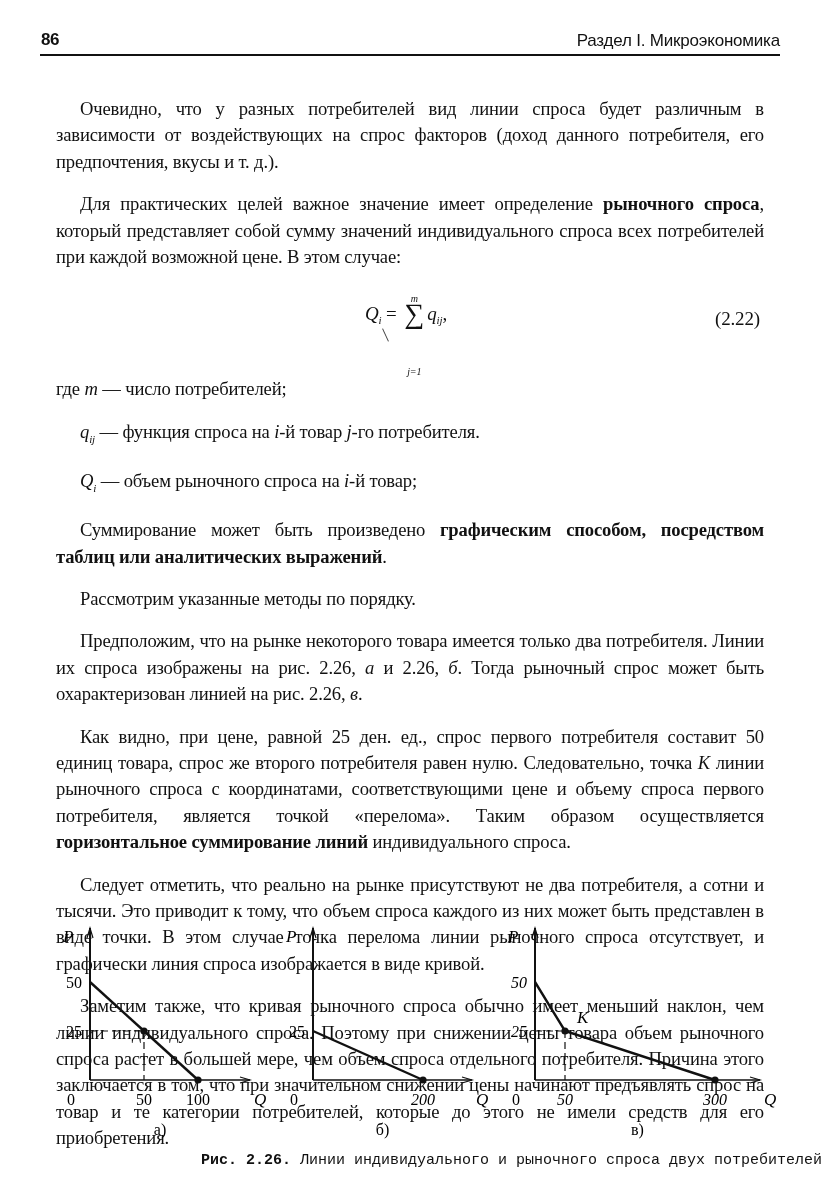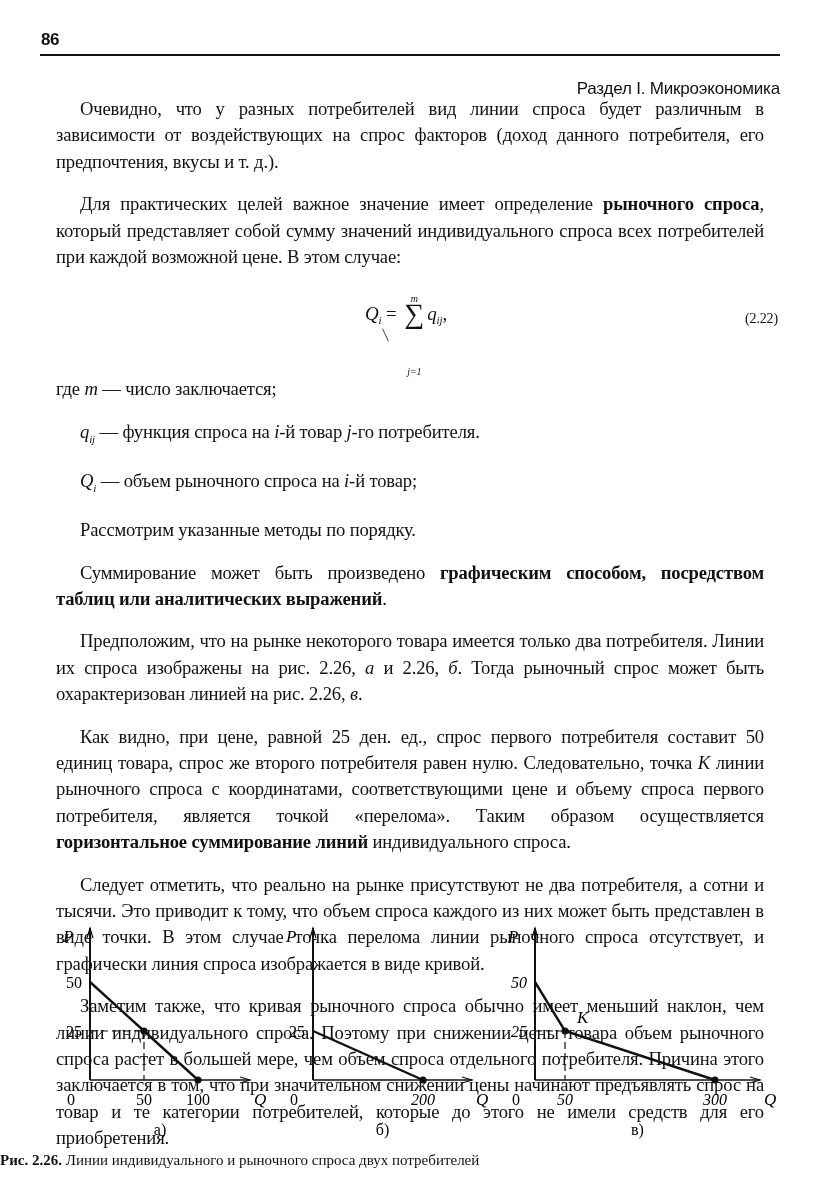--- a/index.html
+++ b/index.html
@@ -7,47 +7,47 @@
     width: 822px; height: 1201px; position: relative; overflow: hidden;
     font-family: "Liberation Serif", "DejaVu Serif", serif;
     color: #111111;
   }
   .header {
     position: absolute; left: 40px; top: 28px; width: 740px; height: 26px;
     border-bottom: 2px solid #111;
     font-family: "Liberation Sans", "DejaVu Sans", sans-serif;
   }
   .page-num { position: absolute; left: 1px; top: 2px; font-size: 17px; font-weight: bold; letter-spacing: -0.5px; }
-  .section-title { position: absolute; right: 0; top: 3px; font-size: 17px; letter-spacing: -0.2px; margin-top: 48px; }
+  .section-title { position: absolute; right: 0; top: 3px; font-size: 17px; letter-spacing: -0.2px; }
   .text {
     position: absolute; left: 40px; top: 80px; width: 740px;
     font-size: 18.6px; line-height: 26.4px; text-align: justify;
     letter-spacing: -0.15px;
   }
   .text p { margin: 16px; text-indent: 24px; }
   .text p.noindent { text-indent: 0; }
   .text p.indent2 { text-indent: 0; padding-left: 24px; }
   .text b { font-weight: bold; }
   .formula {
     position: relative; height: 74px; margin: 2px 0 0 0;
   }
   .formula .expr { position: absolute; left: 325px; top: 14px; font-size: 19px; font-style: italic; }
   .formula .sigma-wrap { display: inline-block; position: relative; width: 26px; text-align: center; vertical-align: middle; font-style: normal; }
   .formula .sigma { font-size: 28px; line-height: 28px; }
   .formula .sup { position: absolute; top: -14px; left: 0; width: 26px; font-size: 10px; font-style: italic; text-align: center; }
   .formula .sub { position: absolute; top: 27px; left: 0; width: 26px; font-size: 10px; font-style: italic; text-align: center; margin-top: 32px; }
-  .formula .eqno { position: absolute; right: 2px; top: 20px; font-size: 14px; }
+  .formula .eqno { position: absolute; right: 20px; top: 20px; font-size: 19px; }
   .formula sub { font-size: 11px; }
   i { font-style: italic; }
   .stray-mark { position: absolute; left: 385px; top: 328px; width: 1px; height: 14px; background: #444; transform: rotate(-25deg); }
   .charts { position: absolute; left: 40px; top: 920px; width: 740px; height: 230px; }
   .charts svg { position: absolute; left: 0; top: 0; }
   .caption {
-    position: absolute; left: 0; width: 822px; top: 1152px; text-align: left;
-    font-family: Liberation Serif, serif; font-size: 15px;
+    position: absolute; left: 0; width: 822px; top: 1152px; text-align: right;
+    font-family: Liberation Mono, monospace; font-size: 15px;
   }
   .caption b { font-weight: bold; }
 </style>
 </head>
 <body>
 
 <div class="header">
   <span class="page-num">86</span>
   <span class="section-title">Раздел I. Микроэкономика</span>
 </div>
@@ -56,26 +56,26 @@
   <p>Очевидно, что у разных потребителей вид линии спроса будет различным в зависимости от воздействующих на спрос факторов (доход данного потребителя, его предпочтения, вкусы и т. д.).</p>
   <p><span>Для практических целей важное значение имеет определение </span><b>рыночного спроса</b><span>, который представляет собой сумму значений индивидуального спроса всех потребителей при каждой возможной цене. В этом случае:</span></p>
 
   <div class="formula">
     <span class="expr">
       <span>Q</span><sub>i</sub><span style="font-style:normal"> = </span><span class="sigma-wrap"><span class="sup">m</span><span class="sigma">∑</span><span class="sub">j=1</span></span><span>q</span><sub>ij</sub><span style="font-style:normal">,</span>
     </span>
     <span class="eqno">(2.22)</span>
   </div>
 
-  <p class="noindent"><span>где </span><i>m</i><span> — число заключается;</span></p>
+  <p class="noindent"><span>где </span><i>m</i><span> — число потребителей;</span></p>
   <p class="indent2"><i>q</i><sub style="font-size:11px"><i>ij</i></sub><span> — функция спроса на </span><i>i</i><span>-й товар  </span><i>j</i><span>-го потребителя.</span></p>
   <p class="indent2"><i>Q</i><sub style="font-size:11px"><i>i</i></sub><span> — объем рыночного спроса на </span><i>i</i><span>-й товар;</span></p>
 
+  <p><span>Суммирование может быть произведено </span><b>графическим способом, посредством таблиц или аналитических выражений</b><span>.</span></p>
   <p>Рассмотрим указанные методы по порядку.</p>
-  <p><span>Суммирование может быть произведено </span><b>графическим способом, посредством таблиц или аналитических выражений</b><span>.</span></p>
   <p><span>Предположим, что на рынке некоторого товара имеется только два потребителя. Линии их спроса изображены на рис. 2.26, </span><i>а</i><span> и 2.26, </span><i>б</i><span>. Тогда рыночный спрос может быть охарактеризован линией на рис. 2.26, </span><i>в</i><span>.</span></p>
   <p><span>Как видно, при цене, равной 25 ден. ед., спрос первого потребителя составит 50 единиц товара, спрос же второго потребителя равен нулю. Следовательно, точка </span><i>K</i><span> линии рыночного спроса с координатами, соответствующими цене и объему спроса первого потребителя, является точкой «перелома». Таким образом осуществляется </span><b>горизонтальное суммирование линий</b><span> индивидуального спроса.</span></p>
   <p>Следует отметить, что реально на рынке присутствуют не два потребителя, а сотни и тысячи. Это приводит к тому, что объем спроса каждого из них может быть представлен в виде точки. В этом случае точка перелома линии рыночного спроса отсутствует, и графически линия спроса изображается в виде кривой.</p>
   <p>Заметим также, что кривая рыночного спроса обычно имеет меньший наклон, чем линии индивидуального спроса. Поэтому при снижении цены товара объем рыночного спроса растет в большей мере, чем объем спроса отдельного потребителя. Причина этого заключается в том, что при значительном снижении цены начинают предъявлять спрос на товар и те категории потребителей, которые до этого не имели средств для его приобретения.</p>
 </div>
 
 <div class="stray-mark"></div>
 
 <div class="charts">
   <svg id="charts-svg" width="740" height="230">

